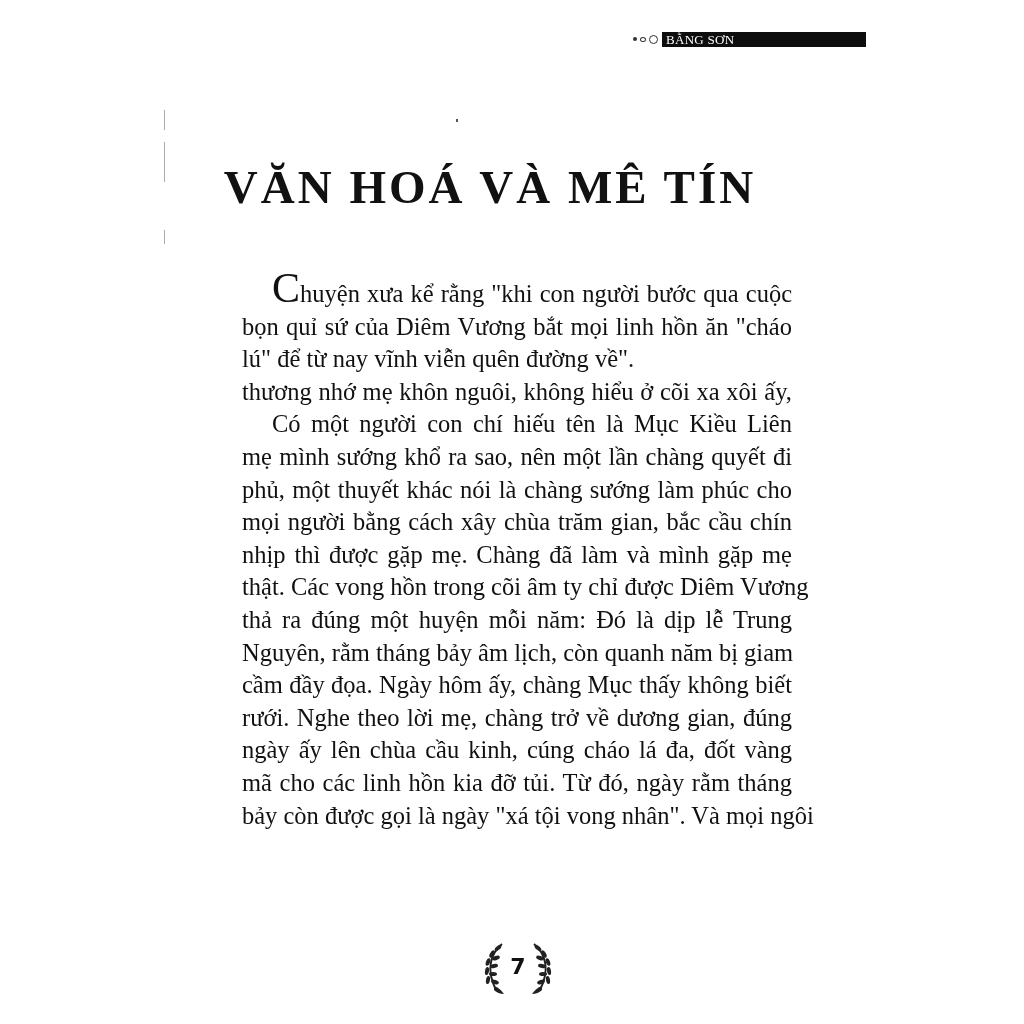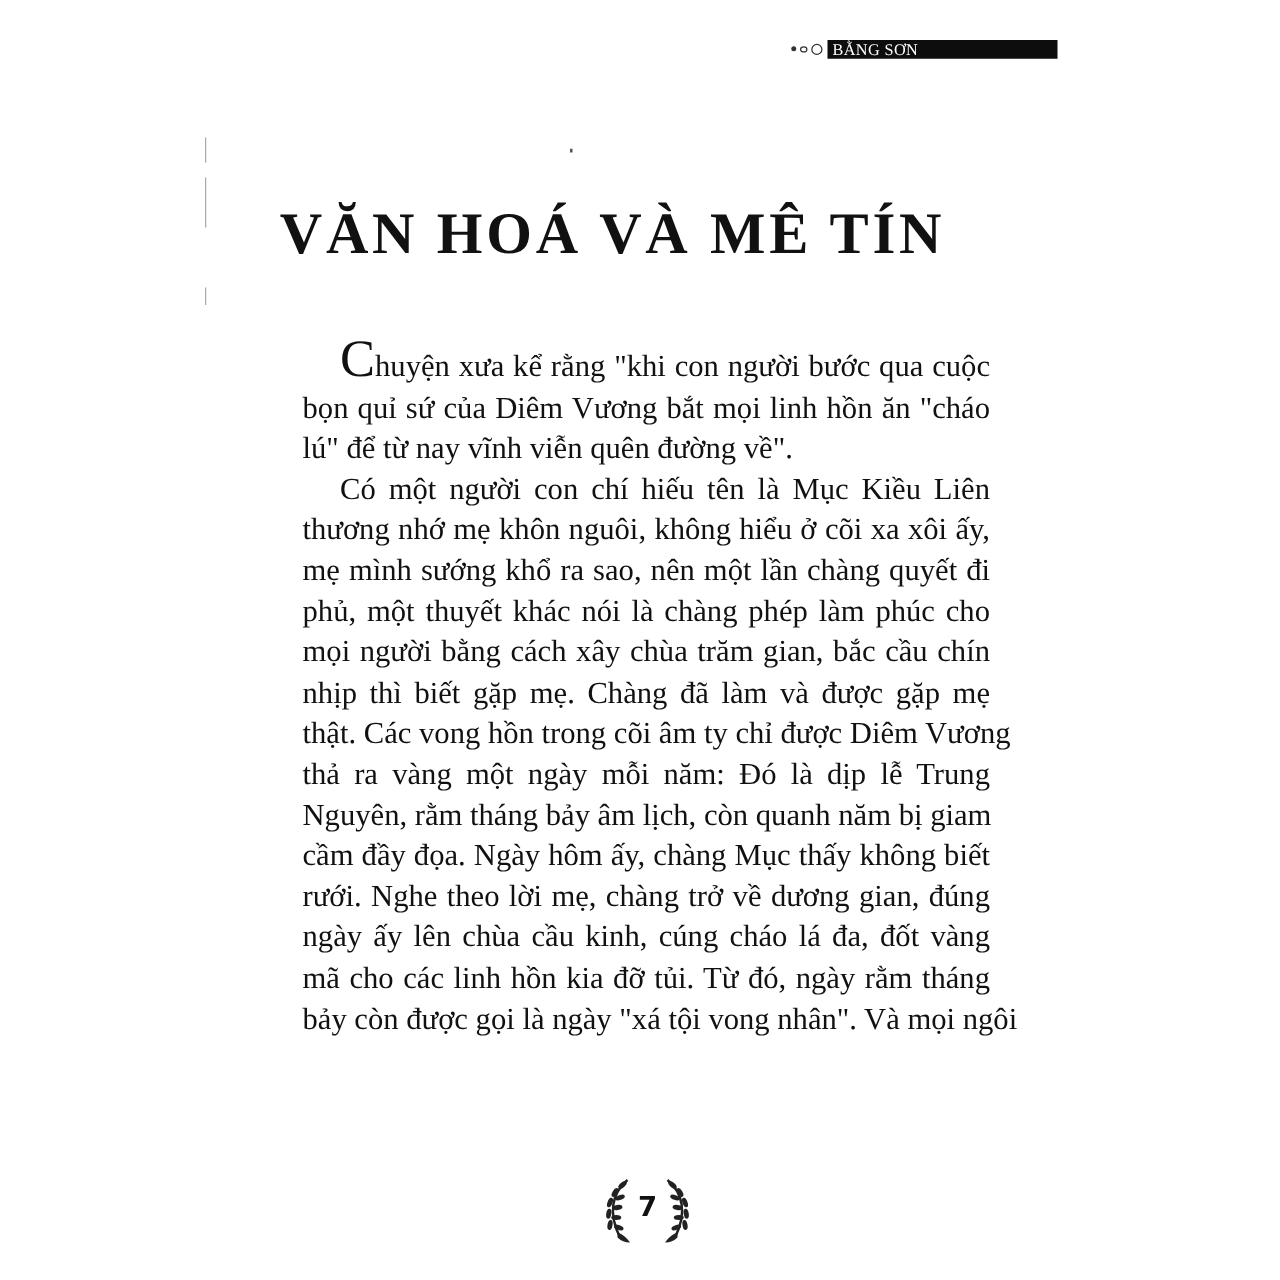--- a/index.html
+++ b/index.html
@@ -4,21 +4,21 @@
   <style>
     html, body { margin:0; padding:0; background:#ffffff; }
     body { width:1024px; height:1024px; position:relative; overflow:hidden;
            font-family:"Liberation Serif","DejaVu Serif",serif; color:#111; }
 
     .header { position:absolute; top:31px; left:633px; height:16px; display:flex; align-items:center; }
     .ornament { display:flex; align-items:center; gap:3px; margin-right:4px; }
     .dot1 { width:4px; height:4px; border-radius:50%; background:#333; }
     .dot2 { width:6px; height:5px; border-radius:50%; border:1.5px solid #333; box-sizing:border-box; }
     .dot3 { width:9px; height:9px; border-radius:50%; border:1.5px solid #333; box-sizing:border-box; }
-    .header-bar { background:#0d0d0d; color:#fff; height:15px; width:184px;
+    .header-bar { background:#0d0d0d; color:#fff; height:15px; width:204px;
                   font-size:13px; line-height:15px; padding-left:4px; letter-spacing:0.3px;
                   box-sizing:border-box; }
 
     .margin-marks { position:absolute; left:164px; top:100px; width:2px; height:260px; }
     .mark { position:absolute; left:0; width:1px; background:#aaa; }
 
     .tick { position:absolute; left:456px; top:119px; width:2px; height:3px; background:#555; }
 
     .title { position:absolute; top:160px; left:0; width:968px; text-align:center;
              font-size:47px; font-weight:bold; letter-spacing:3px; padding-left:12px; box-sizing:border-box; }
@@ -57,28 +57,28 @@
 <div class="tick"></div>
 
 <h1 class="title" style="margin:0;">VĂN HOÁ VÀ MÊ TÍN</h1>
 
 <div class="body-text">
 
   <div class="line indent"><span class="dropcap">C</span><span>huyện xưa kể rằng "khi con người bước qua cuộc</span></div>
   <div class="line">bọn quỉ sứ của Diêm Vương bắt mọi linh hồn ăn "cháo</div>
   <div class="line last">lú" để từ nay vĩnh viễn quên đường về".</div>
 
+  <div class="line">thương nhớ mẹ khôn nguôi, không hiểu ở cõi xa xôi ấy,</div>
   <div class="line indent">Có một người con chí hiếu tên là Mục Kiều Liên</div>
-  <div class="line">thương nhớ mẹ khôn nguôi, không hiểu ở cõi xa xôi ấy,</div>
   <div class="line">mẹ mình sướng khổ ra sao, nên một lần chàng quyết đi</div>
-  <div class="line">phủ, một thuyết khác nói là chàng phép làm phúc cho</div>
+  <div class="line">phủ, một thuyết khác nói là chàng sướng làm phúc cho</div>
   <div class="line">mọi người bằng cách xây chùa trăm gian, bắc cầu chín</div>
-  <div class="line">nhịp thì biết gặp mẹ. Chàng đã làm và được gặp mẹ</div>
+  <div class="line">nhịp thì được gặp mẹ. Chàng đã làm và mình gặp mẹ</div>
   <div class="line">thật. Các vong hồn trong cõi âm ty chỉ được Diêm Vương</div>
-  <div class="line">thả ra vàng một ngày mỗi năm: Đó là dịp lễ Trung</div>
+  <div class="line">thả ra đúng một huyện mỗi năm: Đó là dịp lễ Trung</div>
   <div class="line">Nguyên, rằm tháng bảy âm lịch, còn quanh năm bị giam</div>
   <div class="line">cầm đầy đọa. Ngày hôm ấy, chàng Mục thấy không biết</div>
   <div class="line">rưới. Nghe theo lời mẹ, chàng trở về dương gian, đúng</div>
   <div class="line">ngày ấy lên chùa cầu kinh, cúng cháo lá đa, đốt vàng</div>
   <div class="line">mã cho các linh hồn kia đỡ tủi. Từ đó, ngày rằm tháng</div>
   <div class="line">bảy còn được gọi là ngày "xá tội vong nhân". Và mọi ngôi</div>
 </div>
 
 <div class="footer">
   <svg class="laurel left" viewBox="0 0 24 56">

